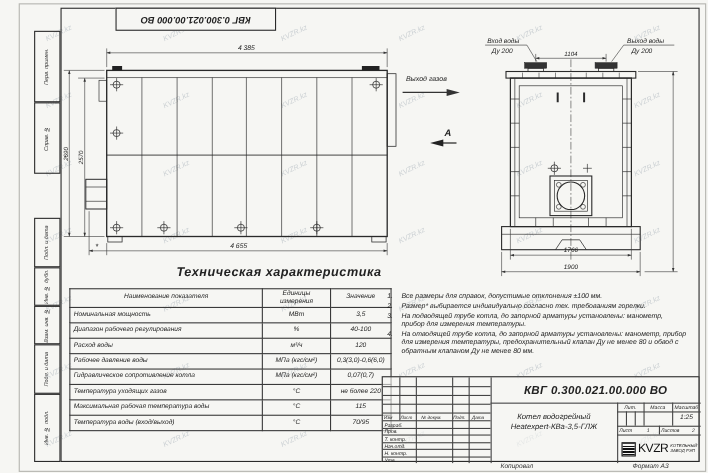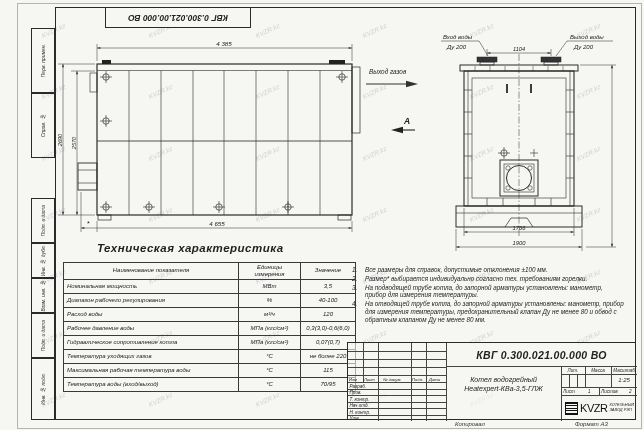--- a/index.html
+++ b/index.html
@@ -17,21 +17,21 @@
         display:flex;align-items:center;justify-content:center;}
   .vbox span{writing-mode:vertical-rl;transform:rotate(180deg);font-size:5px;font-style:italic;color:#333;white-space:nowrap;}
   .top-stamp{position:absolute;left:105px;top:7px;width:146px;height:21px;border:1.1px solid #2a2a2a;box-sizing:border-box;
              z-index:3;display:flex;align-items:center;justify-content:center;background:#f6f6f3;}
   .top-stamp span{transform:rotate(180deg);font-size:8.5px;font-style:italic;font-weight:600;white-space:nowrap;}
   .bottom-margin-text{position:absolute;z-index:3;font-size:6px;font-style:italic;color:#333;}
   
   .drawing{position:absolute;inset:0;z-index:3;pointer-events:none;}
   .drawing text{font-family:"Liberation Sans",sans-serif;font-style:italic;fill:#222;}
   
-  .spec-title{position:absolute;left:97px;top:242px;width:250px;text-align:left;font-size:11.5px;
+  .spec-title{position:absolute;left:97px;top:242px;width:250px;text-align:right;font-size:11.5px;
               font-style:italic;font-weight:600;letter-spacing:0.5px;z-index:4;}
   .spec-table{position:absolute;left:63px;top:262px;z-index:4;border-collapse:collapse;background:transparent;}
   .spec-table td,.spec-table th{border:0.8px solid #3a3a3a;font-size:6px;font-style:italic;font-weight:400;
               padding:1px 3px;color:#222;line-height:1.15;}
   .spec-table th{text-align:center;}
   .col-name{width:168px;text-align:left;}
   .col-units{width:55px;text-align:center;}
   .col-val{width:48px;text-align:center;}
   .spec-table td.col-name{height:11px;}
   

